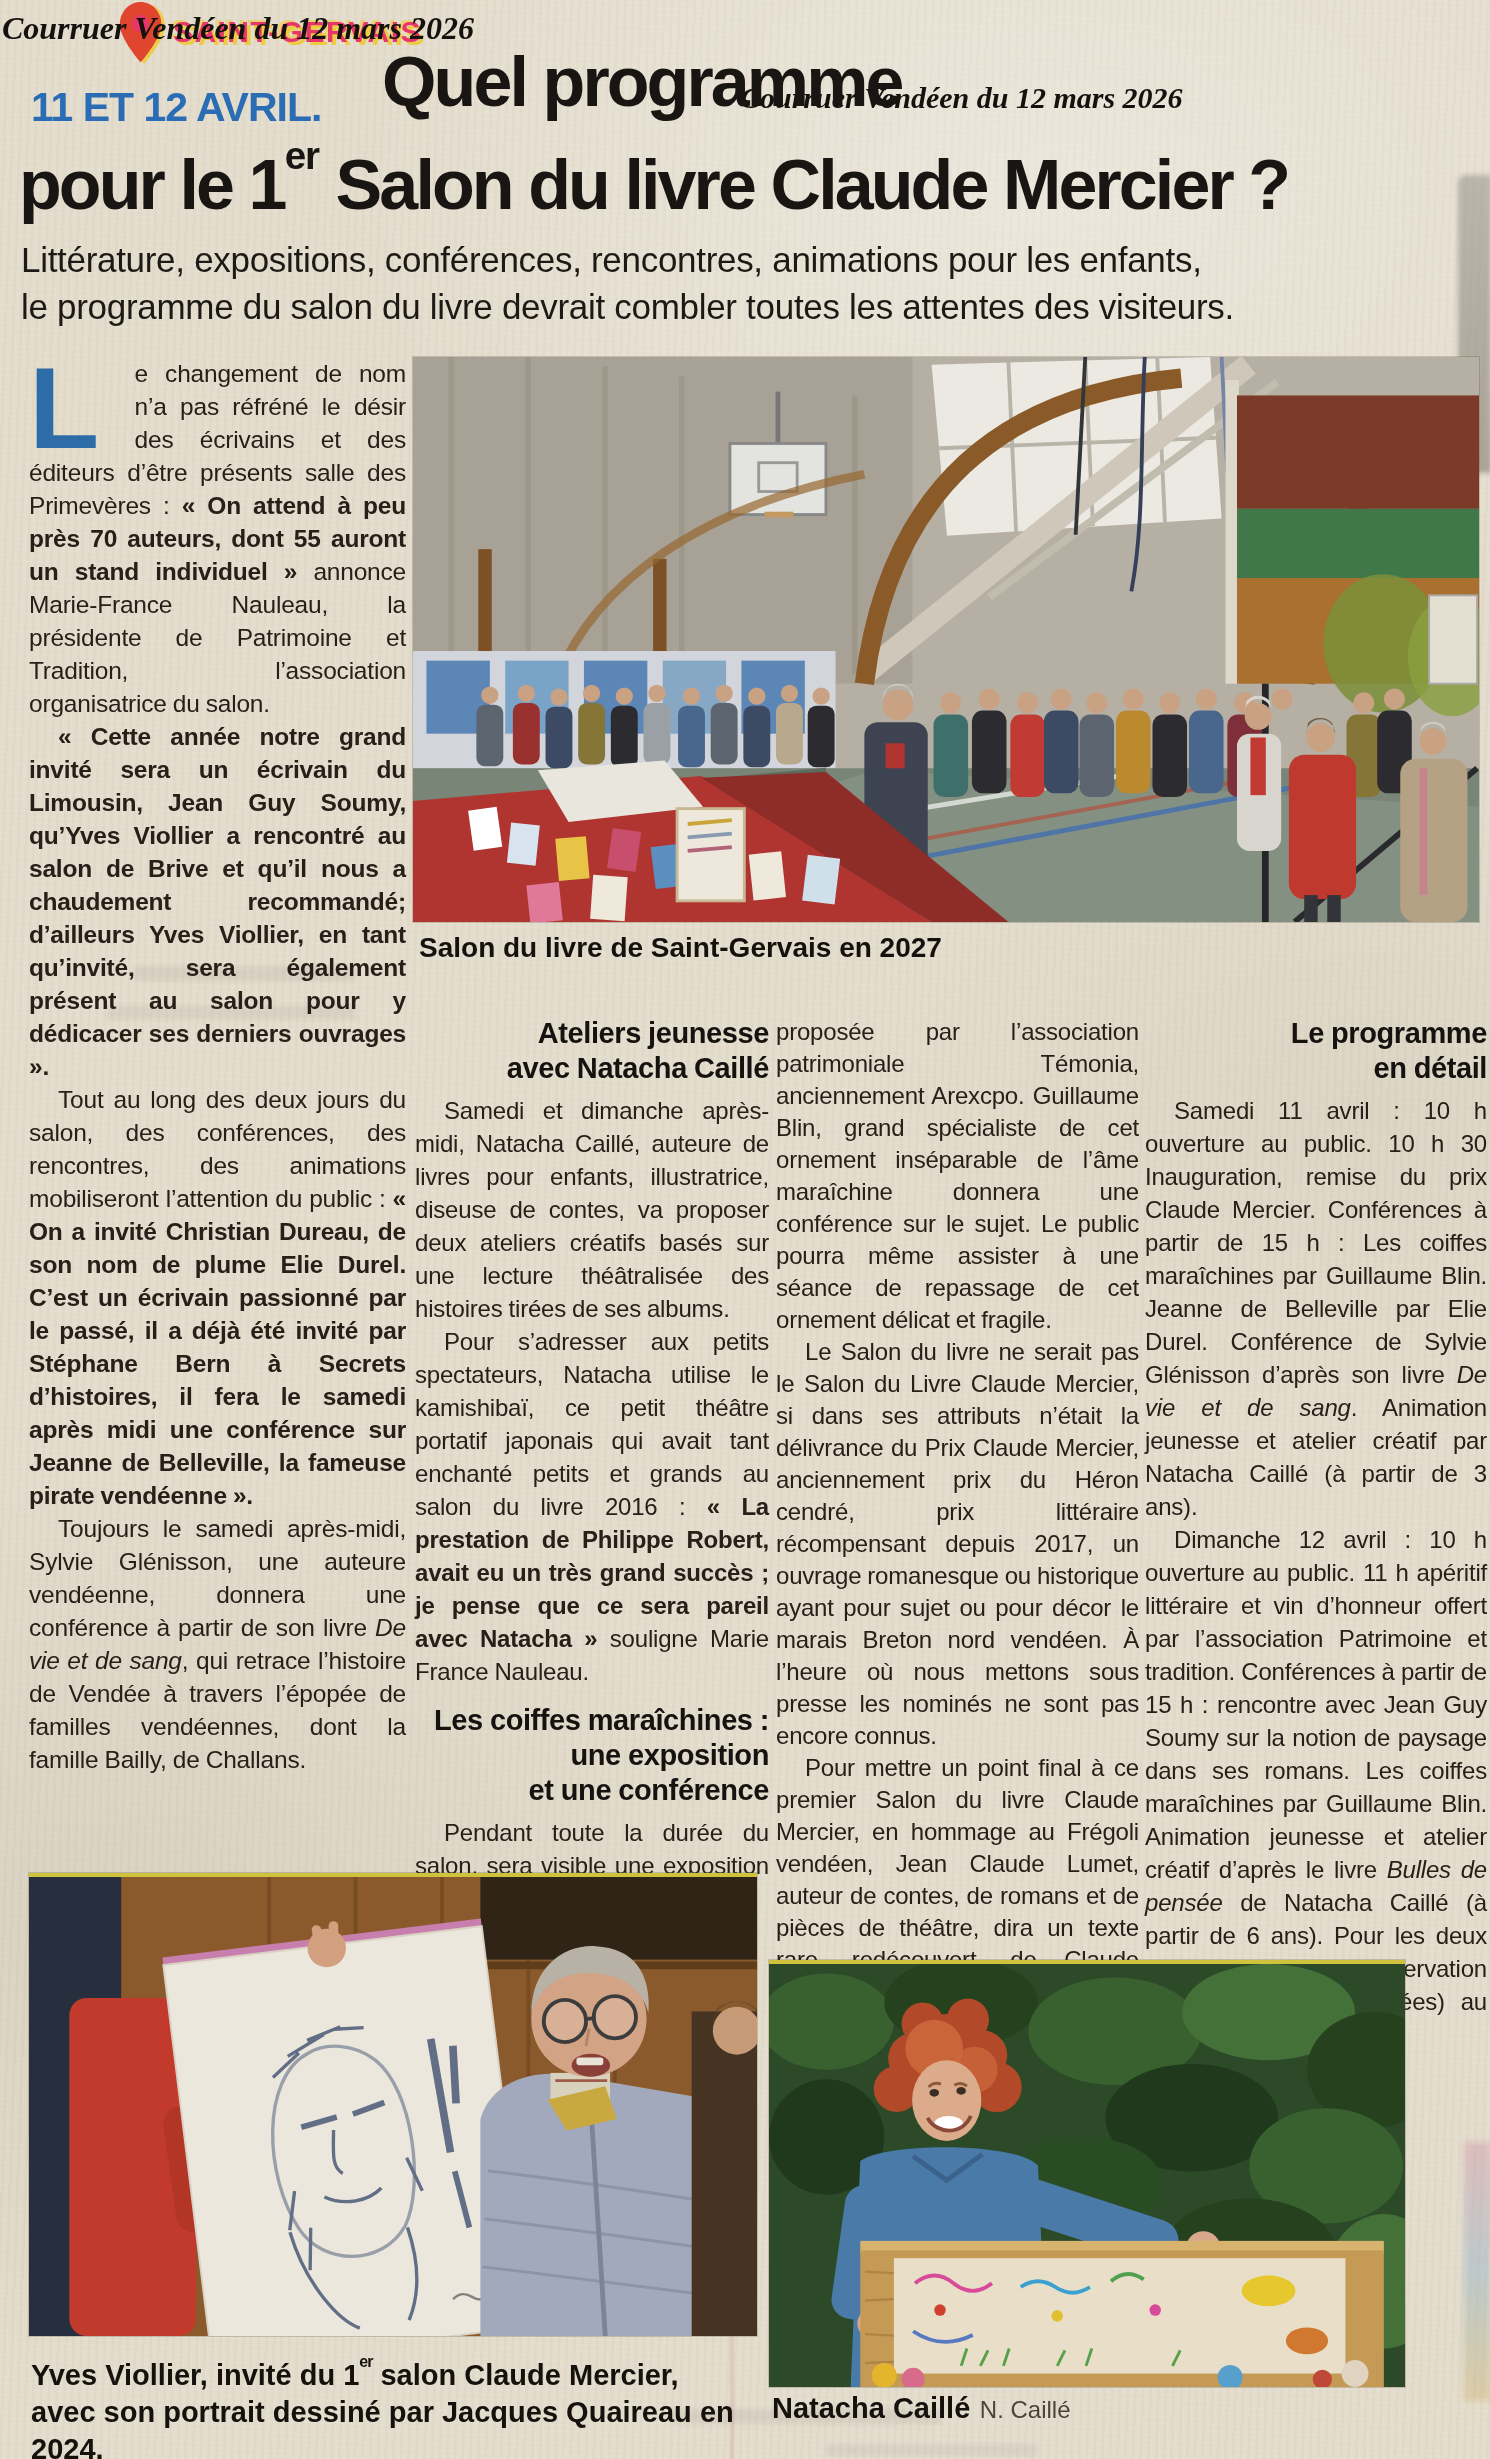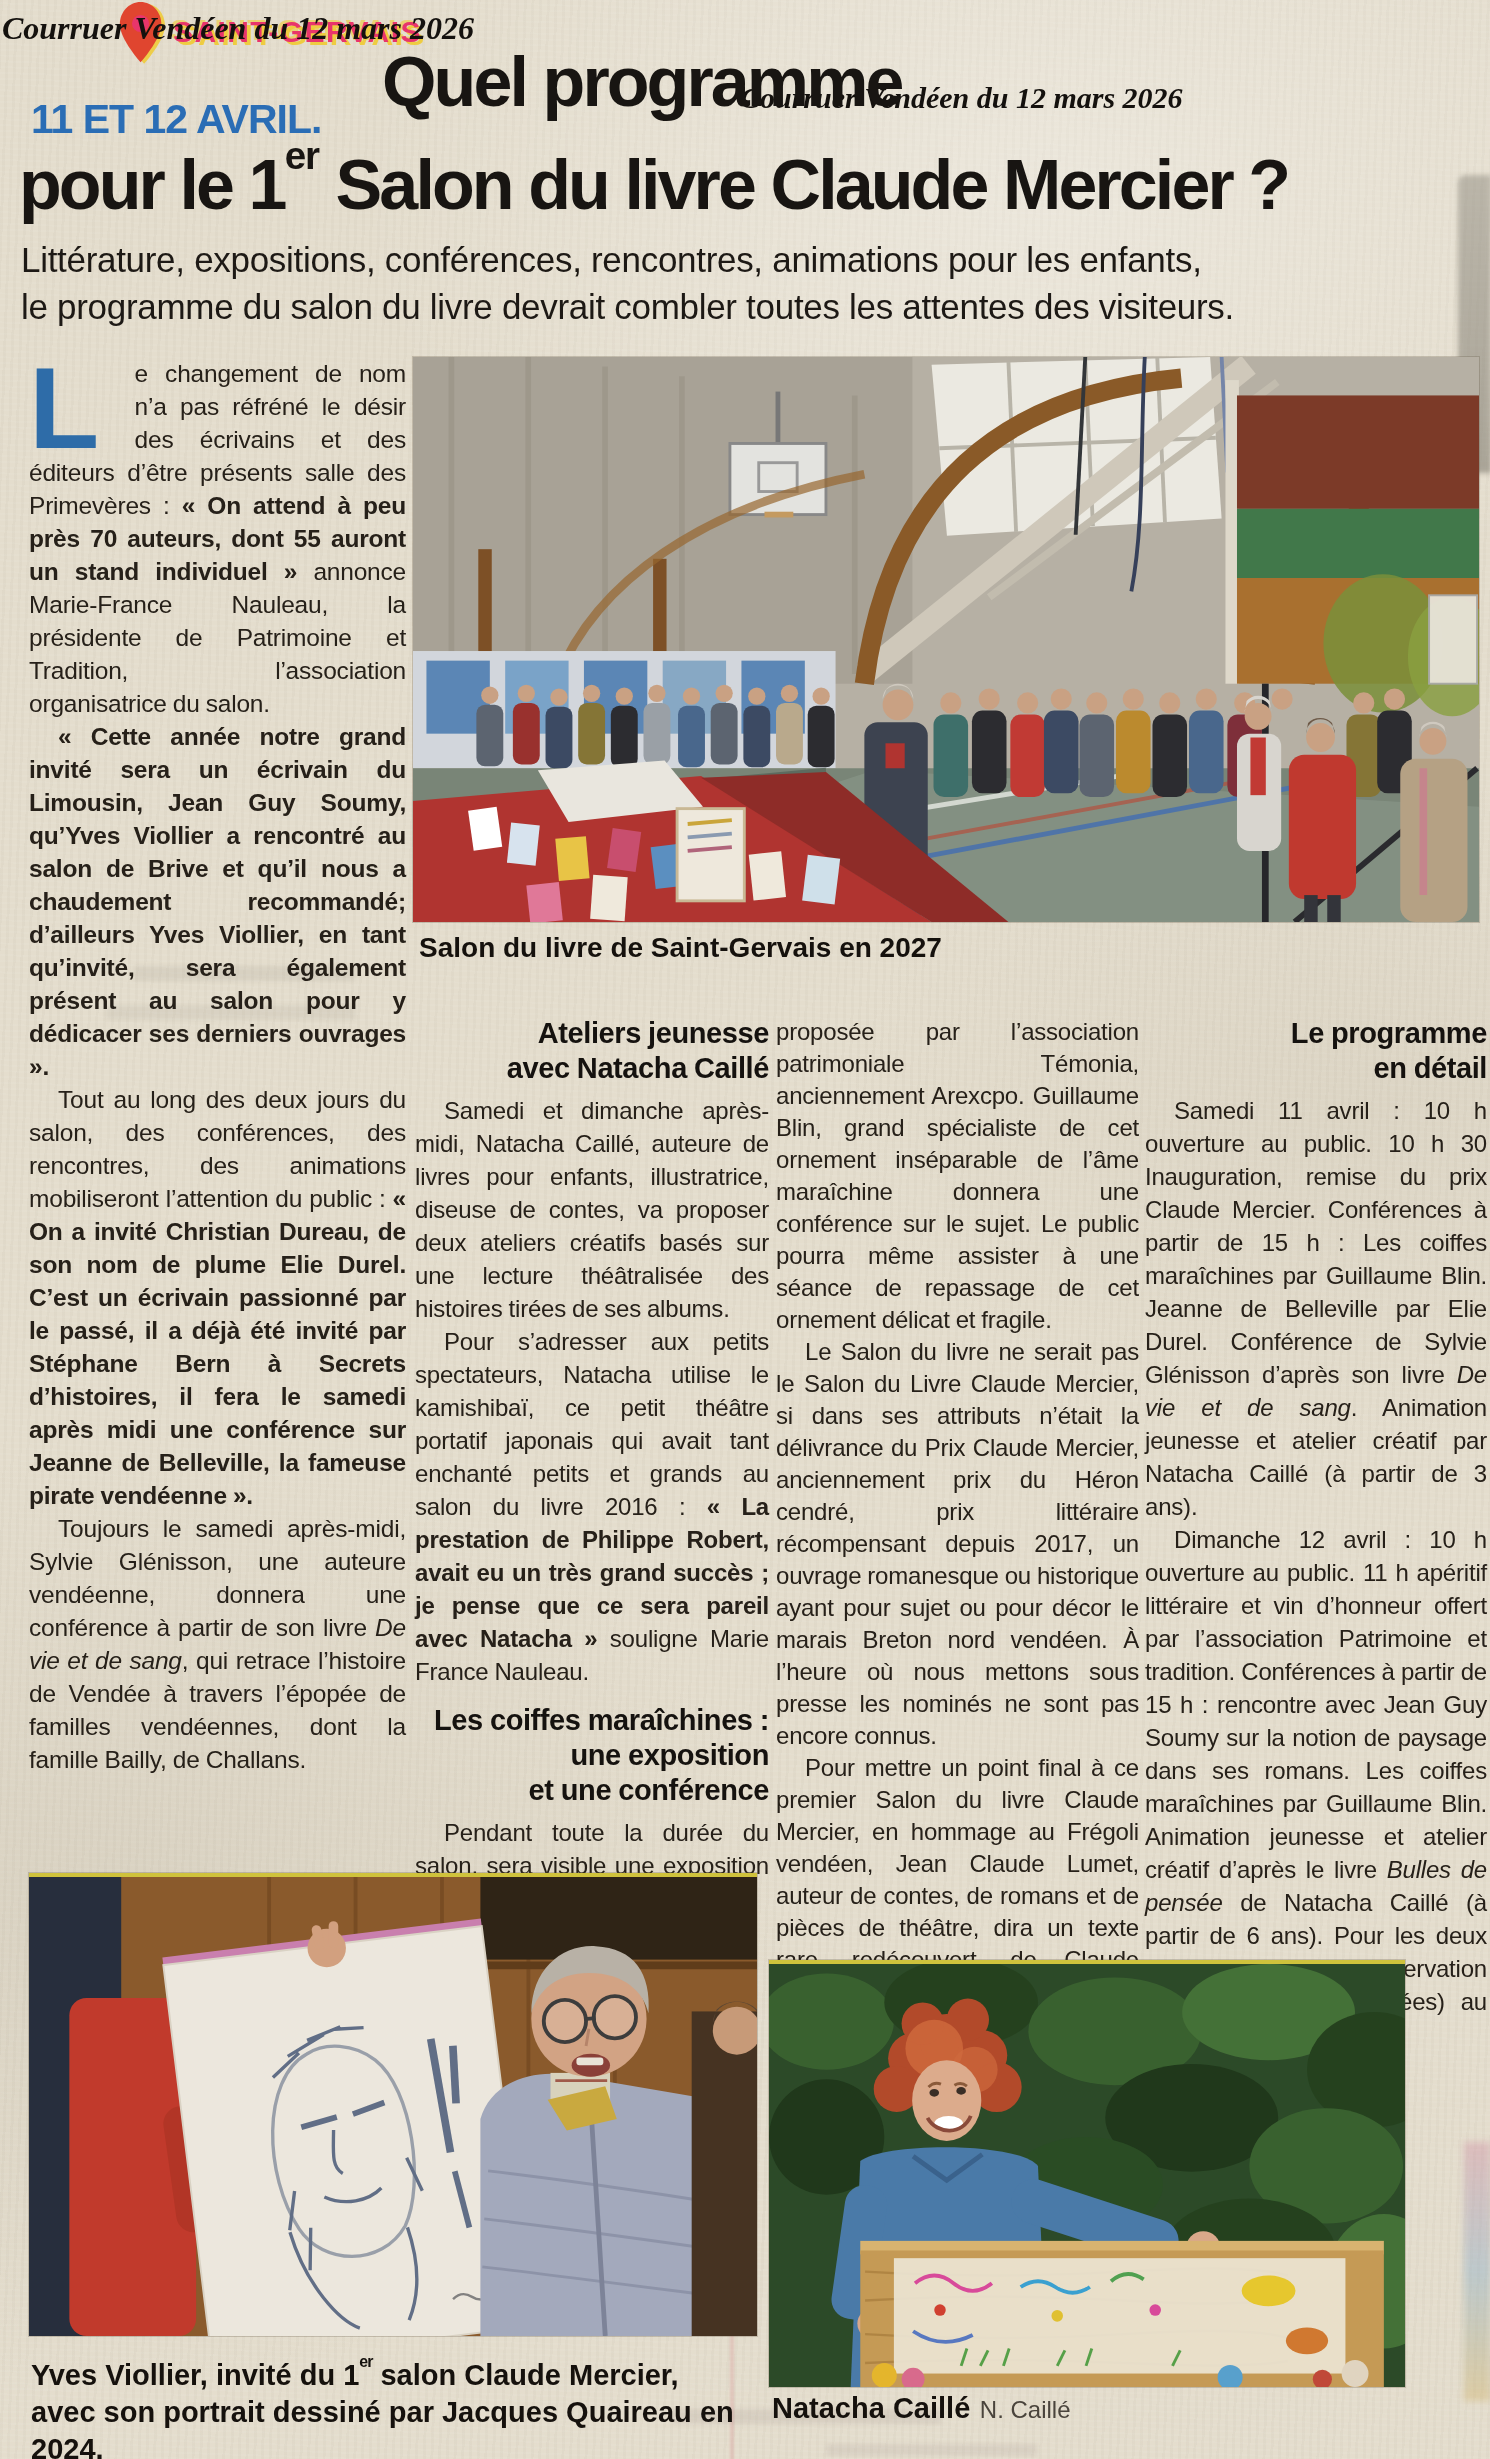--- a/index.html
+++ b/index.html
@@ -17,21 +17,21 @@
   .abs{position:absolute;}
   
   .stamp{font-family:"Liberation Serif", serif;font-style:italic;font-weight:bold;color:#14110e;}
   .stamp.tl{left:1.9px;top:9.6px;font-size:32px;z-index:5;}
   .stamp.ctr{left:740px;top:81px;font-size:30px;}
   .logo-text{
     left:173px;top:15.4px;font-size:30px;font-weight:800;letter-spacing:1.4px;
     color:#e8356b;text-shadow:3.8px 2.9px 0 rgba(240,201,40,.85), -2.9px -1.9px 0 rgba(240,201,40,.55);
   }
   
-  .kicker{left:31px;top:96px;font-size:41px;font-weight:bold;color:#2a6db5;letter-spacing:-1px;}
+  .kicker{left:31px;top:84px;font-size:41px;font-weight:bold;color:#2a6db5;letter-spacing:-1px;}
   .hl{font-weight:bold;color:#181512;letter-spacing:-2.9px;font-size:70px;line-height:81px;white-space:nowrap;}
   .hl1{left:382px;top:42px;}
   .hl2{left:19px;top:131px;}
   .hl sup, .cap sup{font-size:.55em;position:relative;top:-.42em;letter-spacing:-1px;}
   .standfirst{left:21px;top:236px;width:1446px;font-size:35px;line-height:47px;color:#1d1915;white-space:pre-line;letter-spacing:-0.3px;}
   
   .col{position:absolute;font-size:24.5px;line-height:33px;text-align:justify;letter-spacing:-0.2px;word-spacing:-0.5px;color:#262019;}
   .col p{margin:0;}
   .col p.ind{text-indent:29px;}
   .bq{font-weight:bold;}

